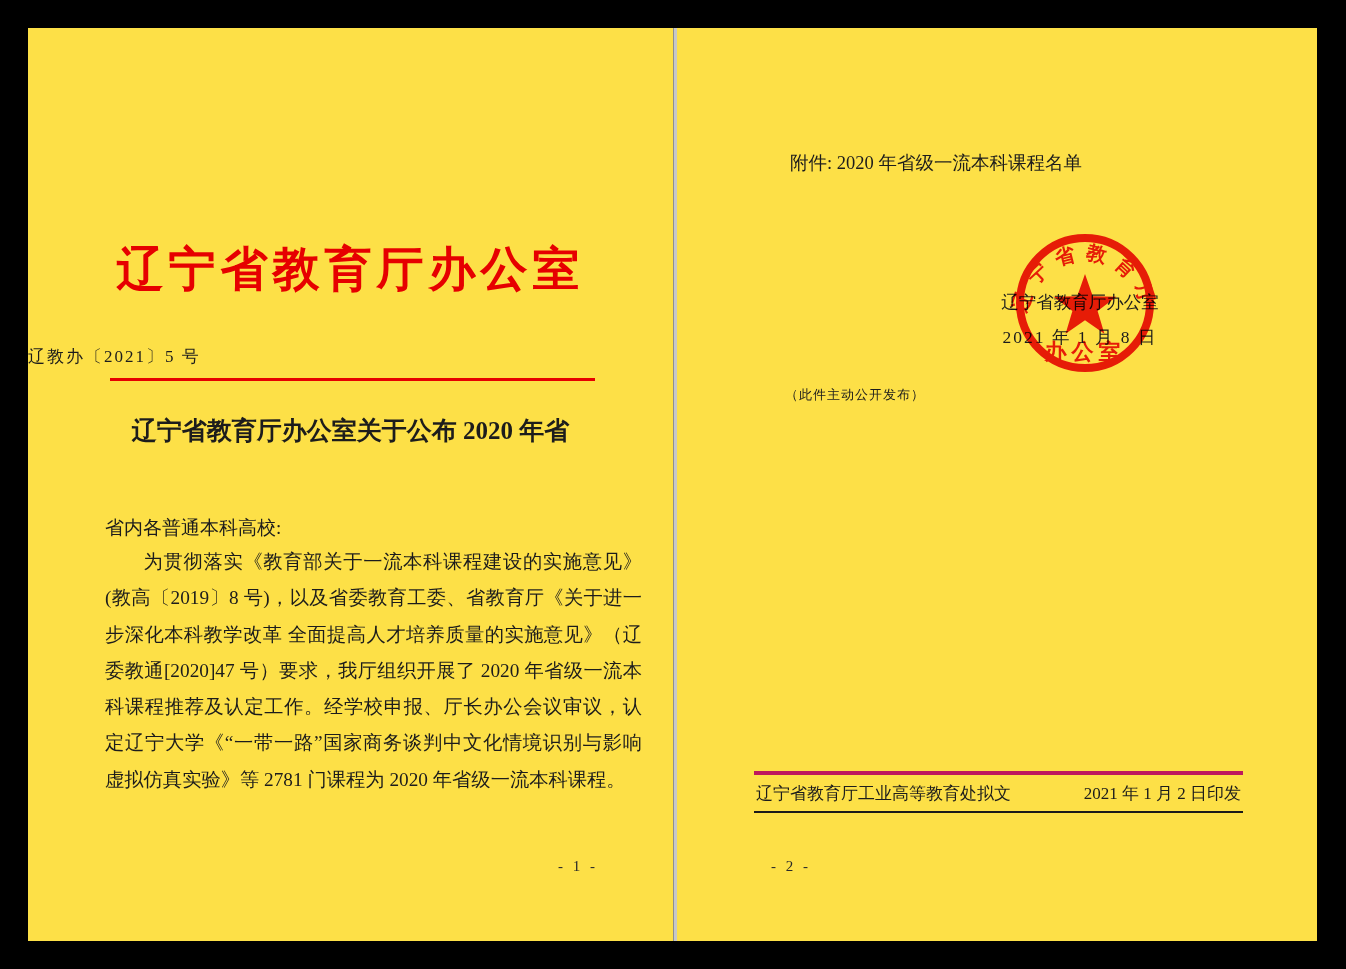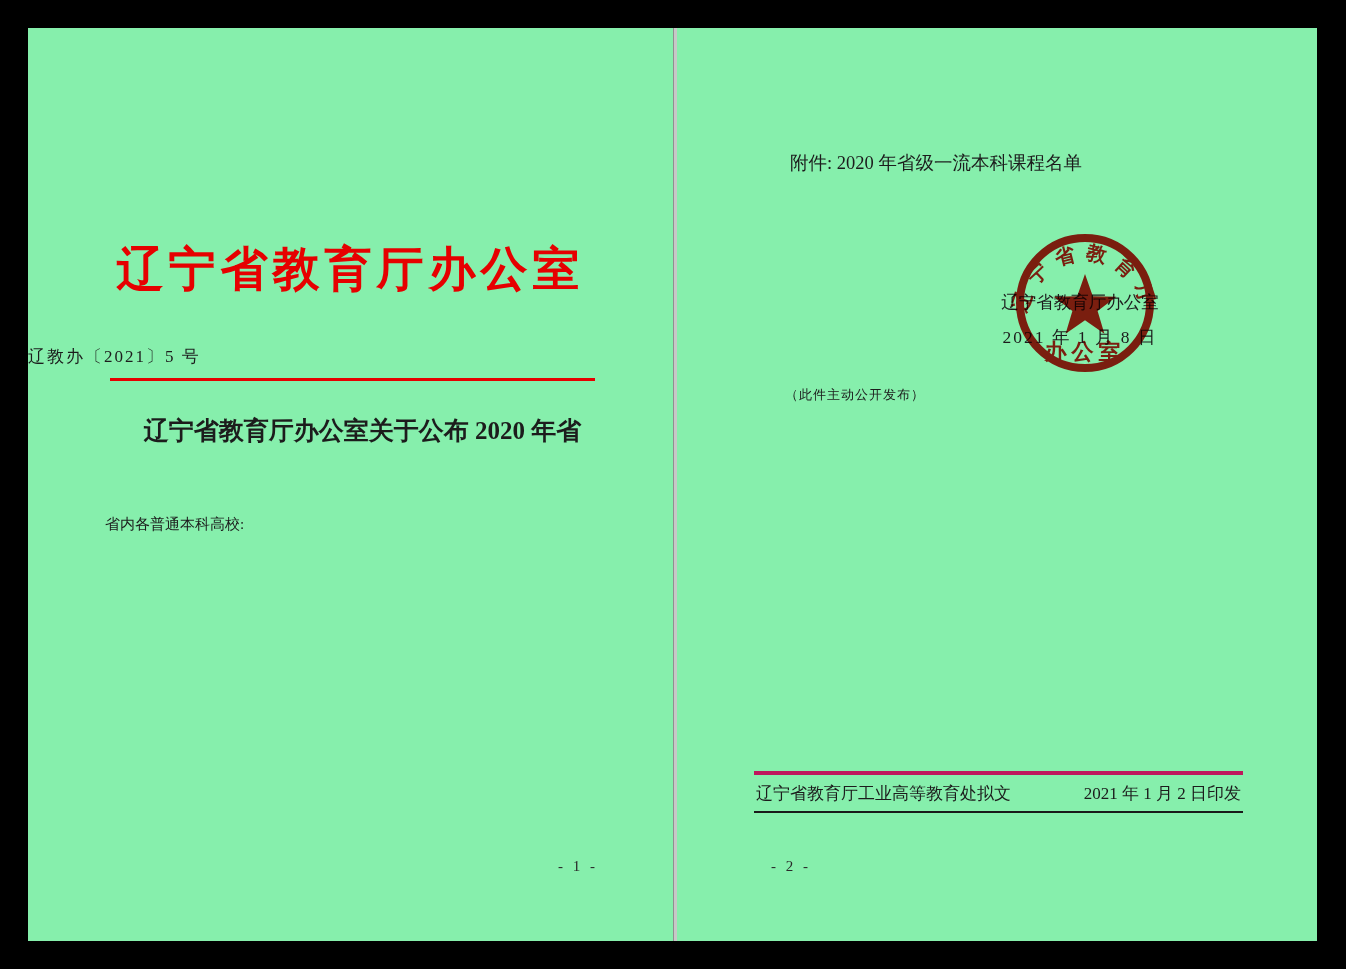--- a/index.html
+++ b/index.html
@@ -1,32 +1,32 @@
 <!DOCTYPE html>
 <html><head>
 <meta charset="utf-8">
 <style>
   html,body{margin:0;padding:0;background:#000;}
   .stage{position:relative;width:1346px;height:969px;background:#000;overflow:hidden;
          font-family:"Liberation Serif","DejaVu Serif",serif;color:#1c1c1c;}
   .spread{position:absolute;left:28px;top:28px;width:1289px;height:913px;background:#fff;display:flex;}
-  .page{position:relative;background:#86efac;}
+  .page{position:relative;background:#fde047;}
   .page-1{width:645px;}
   .page-2{flex:1;}
   .page-divider{width:3px;background:#c7c7c7;border-left:1px solid #8f8f8f;}
 
   
   .letterhead{position:absolute;left:0;top:214px;width:100%;text-align:center;
     color:#e60000;font-size:47px;font-weight:700;letter-spacing:5px;line-height:54px;white-space:nowrap;}
   .doc-number{position:absolute;left:0;top:317px;width:100%;text-align:left;
     font-size:17px;letter-spacing:2px;}
   .red-rule{position:absolute;left:82px;top:350px;width:485px;height:3px;background:#e60000;}
   .doc-title{position:absolute;left:0;top:385px;width:100%;text-align:center;
-    font-size:25px;font-weight:700;line-height:35px;margin-left:12px;}
-  .salutation{position:absolute;left:77px;top:487px;font-size:15px;}
+    font-size:25px;font-weight:700;line-height:35px;}
+  .salutation{position:absolute;left:77px;top:487px;font-size:19px;}
   .body-par{position:absolute;left:77px;top:516px;width:537px;margin:0;
     font-size:19.3px;line-height:36.3px;text-align:justify;text-indent:2em;}
   .pagenum{position:absolute;top:830px;font-size:15px;letter-spacing:3px;color:#2a2a2a;}
   .pagenum-1{left:480px;width:140px;text-align:center;}
   .pagenum-2{left:64px;width:100px;text-align:center;}
 
   
   .attachment-line{position:absolute;left:113px;top:122px;font-size:18.5px;}
   .sig-block{position:absolute;left:243px;top:257px;width:320px;text-align:center;
     font-size:17.5px;line-height:35px;}
@@ -51,20 +51,21 @@
       <div class="doc-number">辽教办〔2021〕5 号</div>
 
       <div class="red-rule"></div>
 
       <div class="doc-title">
         <div>辽宁省教育厅办公室关于公布 2020 年省</div>
       </div>
 
       <div class="salutation">省内各普通本科高校:</div>
 
+      <p class="body-par">为贯彻落实《教育部关于一流本科课程建设的实施意见》(教高〔2019〕8 号)，以及省委教育工委、省教育厅《关于进一步深化本科教学改革 全面提高人才培养质量的实施意见》（辽委教通[2020]47 号）要求，我厅组织开展了 2020 年省级一流本科课程推荐及认定工作。经学校申报、厅长办公会议审议，认定辽宁大学《“一带一路”国家商务谈判中文化情境识别与影响虚拟仿真实验》等 2781 门课程为 2020 年省级一流本科课程。</p>
 
       <div class="pagenum pagenum-1">- 1 -</div>
     </div>
 
     <div class="page-divider"></div>
 
     <div class="page page-2">
       <div class="attachment-line">附件: 2020 年省级一流本科课程名单</div>
 
       <div class="sig-block">

